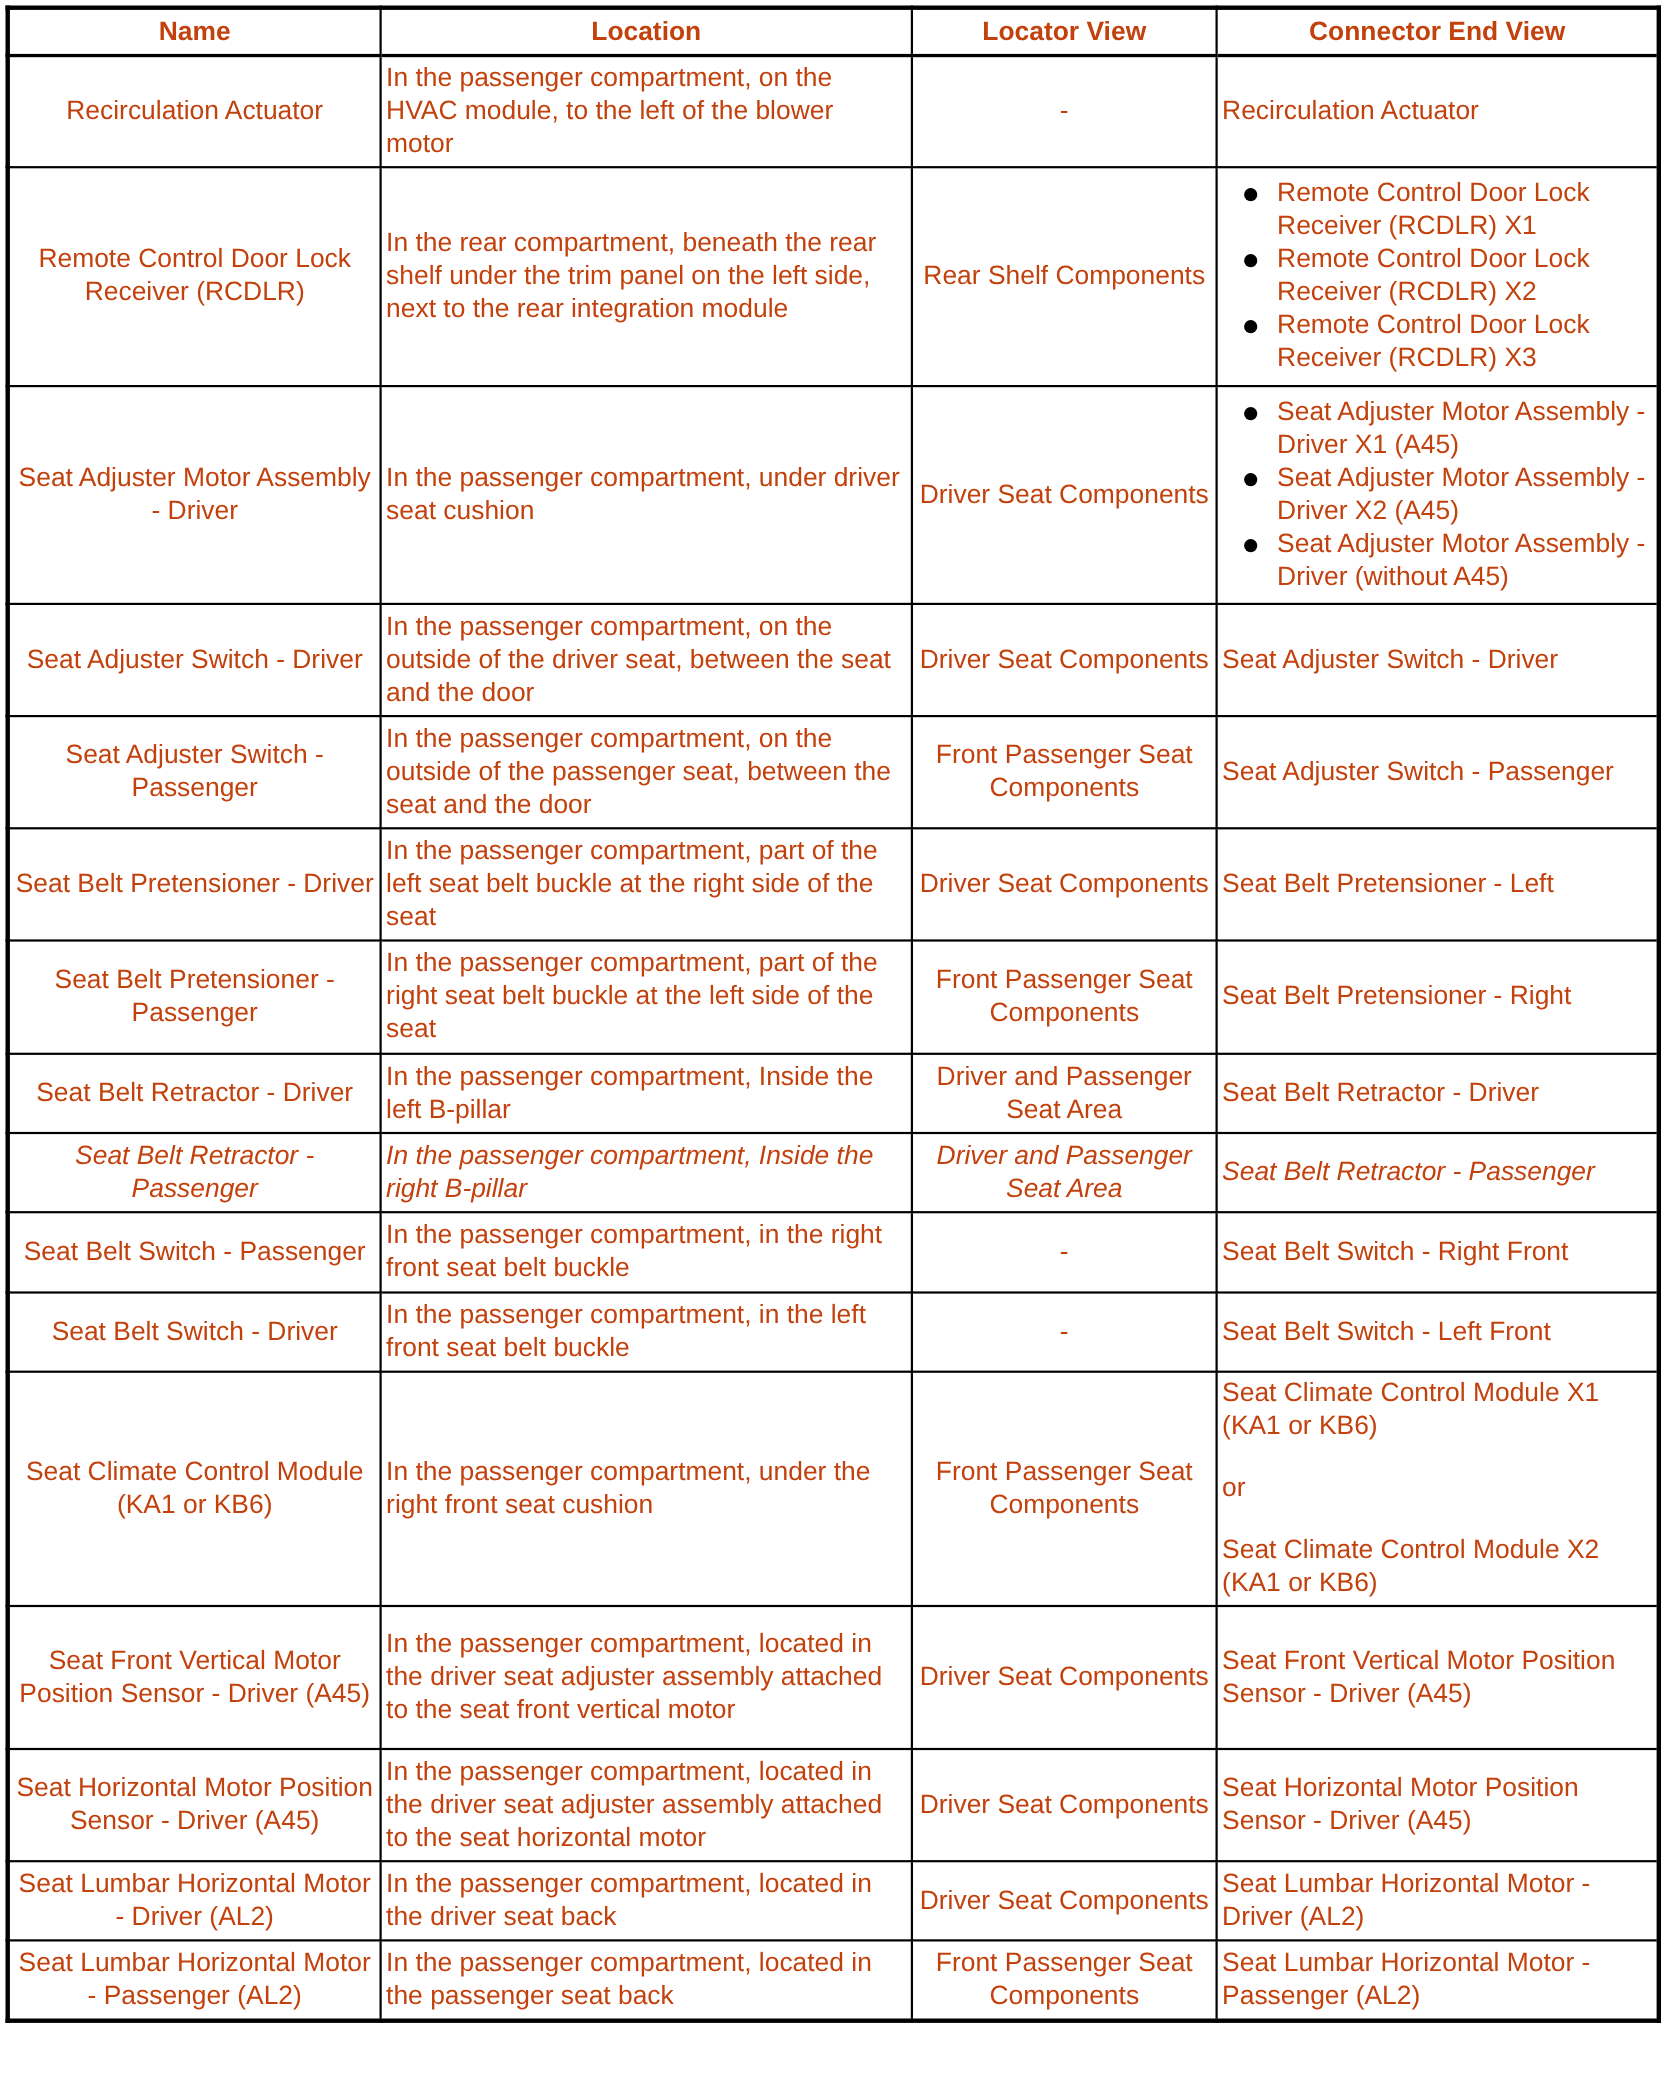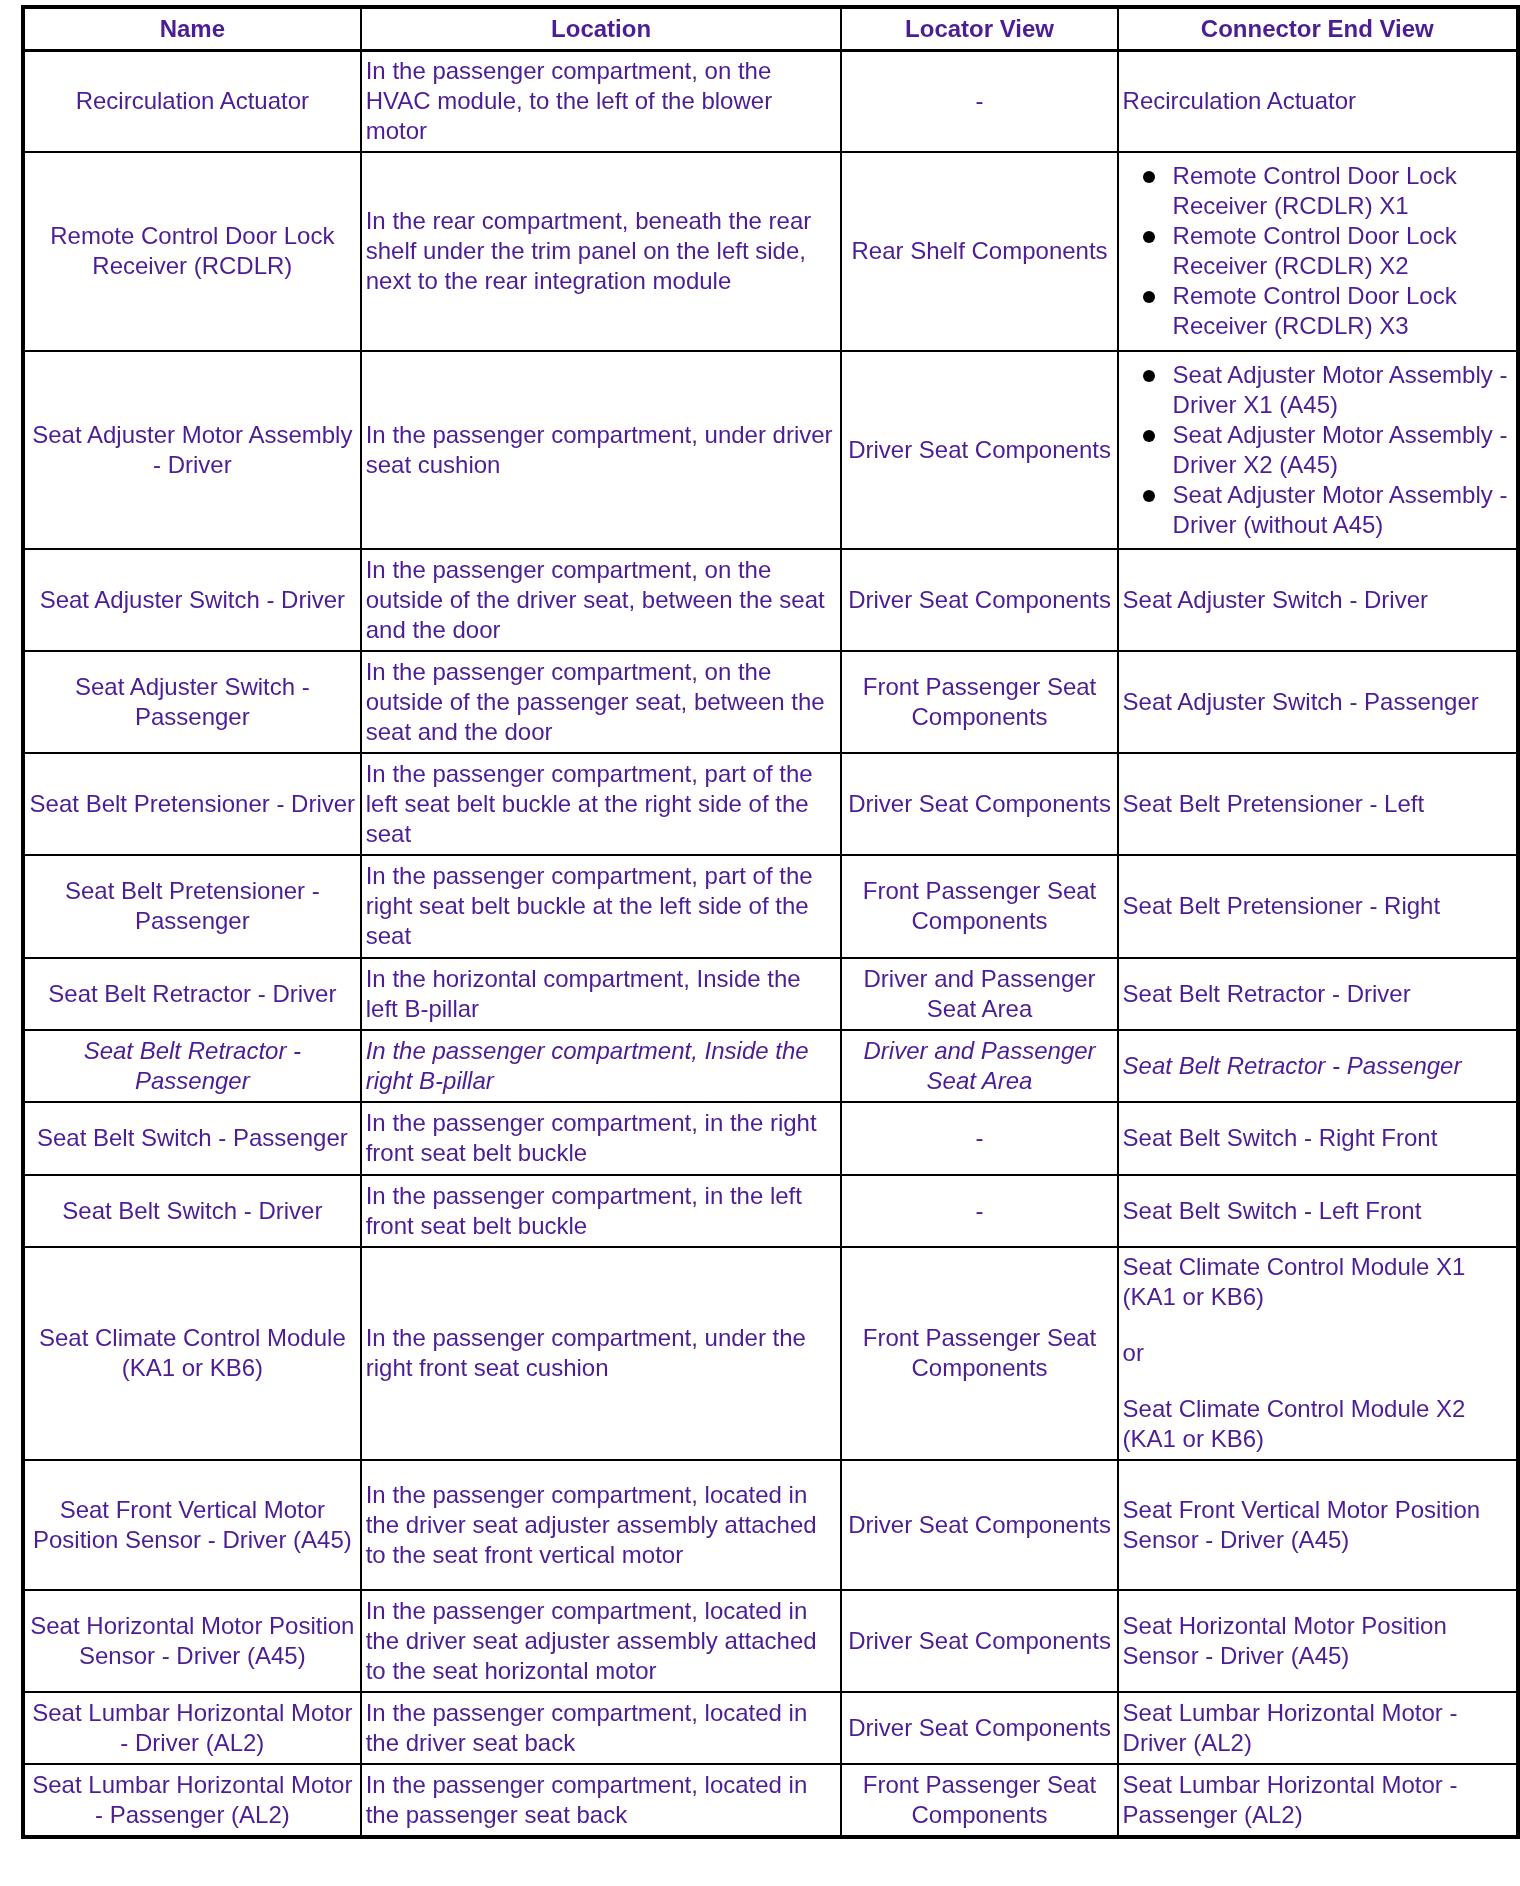--- a/index.html
+++ b/index.html
@@ -1,22 +1,22 @@
 <!DOCTYPE html>
 <html><head>
 <meta charset="utf-8">
 <style>
   html, body { margin: 0; padding: 0; background: #ffffff; }
   body { width: 1520px; height: 1886px; position: relative; overflow: hidden; }
   .tbl {
-    position: absolute; left: 21px; top: 5px;
+    position: absolute; left: 5px; top: 5px;
     border-collapse: collapse;
     border: 4px solid #000;
     font-family: "Liberation Sans", sans-serif;
-    font-size: 24px; line-height: 30px; color: #4c1d95;
+    font-size: 24px; line-height: 30px; color: #c2410c;
     table-layout: fixed;
   }
   .tbl th, .tbl td {
     border: 2px solid #000;
     padding: 0 4px;
     vertical-align: middle;
   }
   .tbl th { font-weight: bold; text-align: center; height: 40px; border-bottom-width: 3px; }
   .tbl td.name { text-align: center; }
   .tbl td.loc { text-align: left; }
@@ -110,21 +110,21 @@
       <tr style="height: 103px;">
         <td class="name">Seat Belt Pretensioner - Passenger</td>
         <td class="loc">In the passenger compartment, part of the right seat belt buckle at the left side of the seat</td>
         <td class="locator">Front Passenger Seat Components</td>
         <td class="conn">
           <span class="conn-line">Seat Belt Pretensioner - Right</span>
         </td>
       </tr>
       <tr style="height: 72px;">
         <td class="name">Seat Belt Retractor - Driver</td>
-        <td class="loc">In the horizontal compartment, Inside the left B-pillar</td>
+        <td class="loc">In the passenger compartment, Inside the left B-pillar</td>
         <td class="locator">Driver and Passenger Seat Area</td>
         <td class="conn">
           <span class="conn-line">Seat Belt Retractor - Driver</span>
         </td>
       </tr>
       <tr style="height: 72px; font-style: italic;">
         <td class="name">Seat Belt Retractor - Passenger</td>
         <td class="loc">In the passenger compartment, Inside the right B-pillar</td>
         <td class="locator">Driver and Passenger Seat Area</td>
         <td class="conn">

